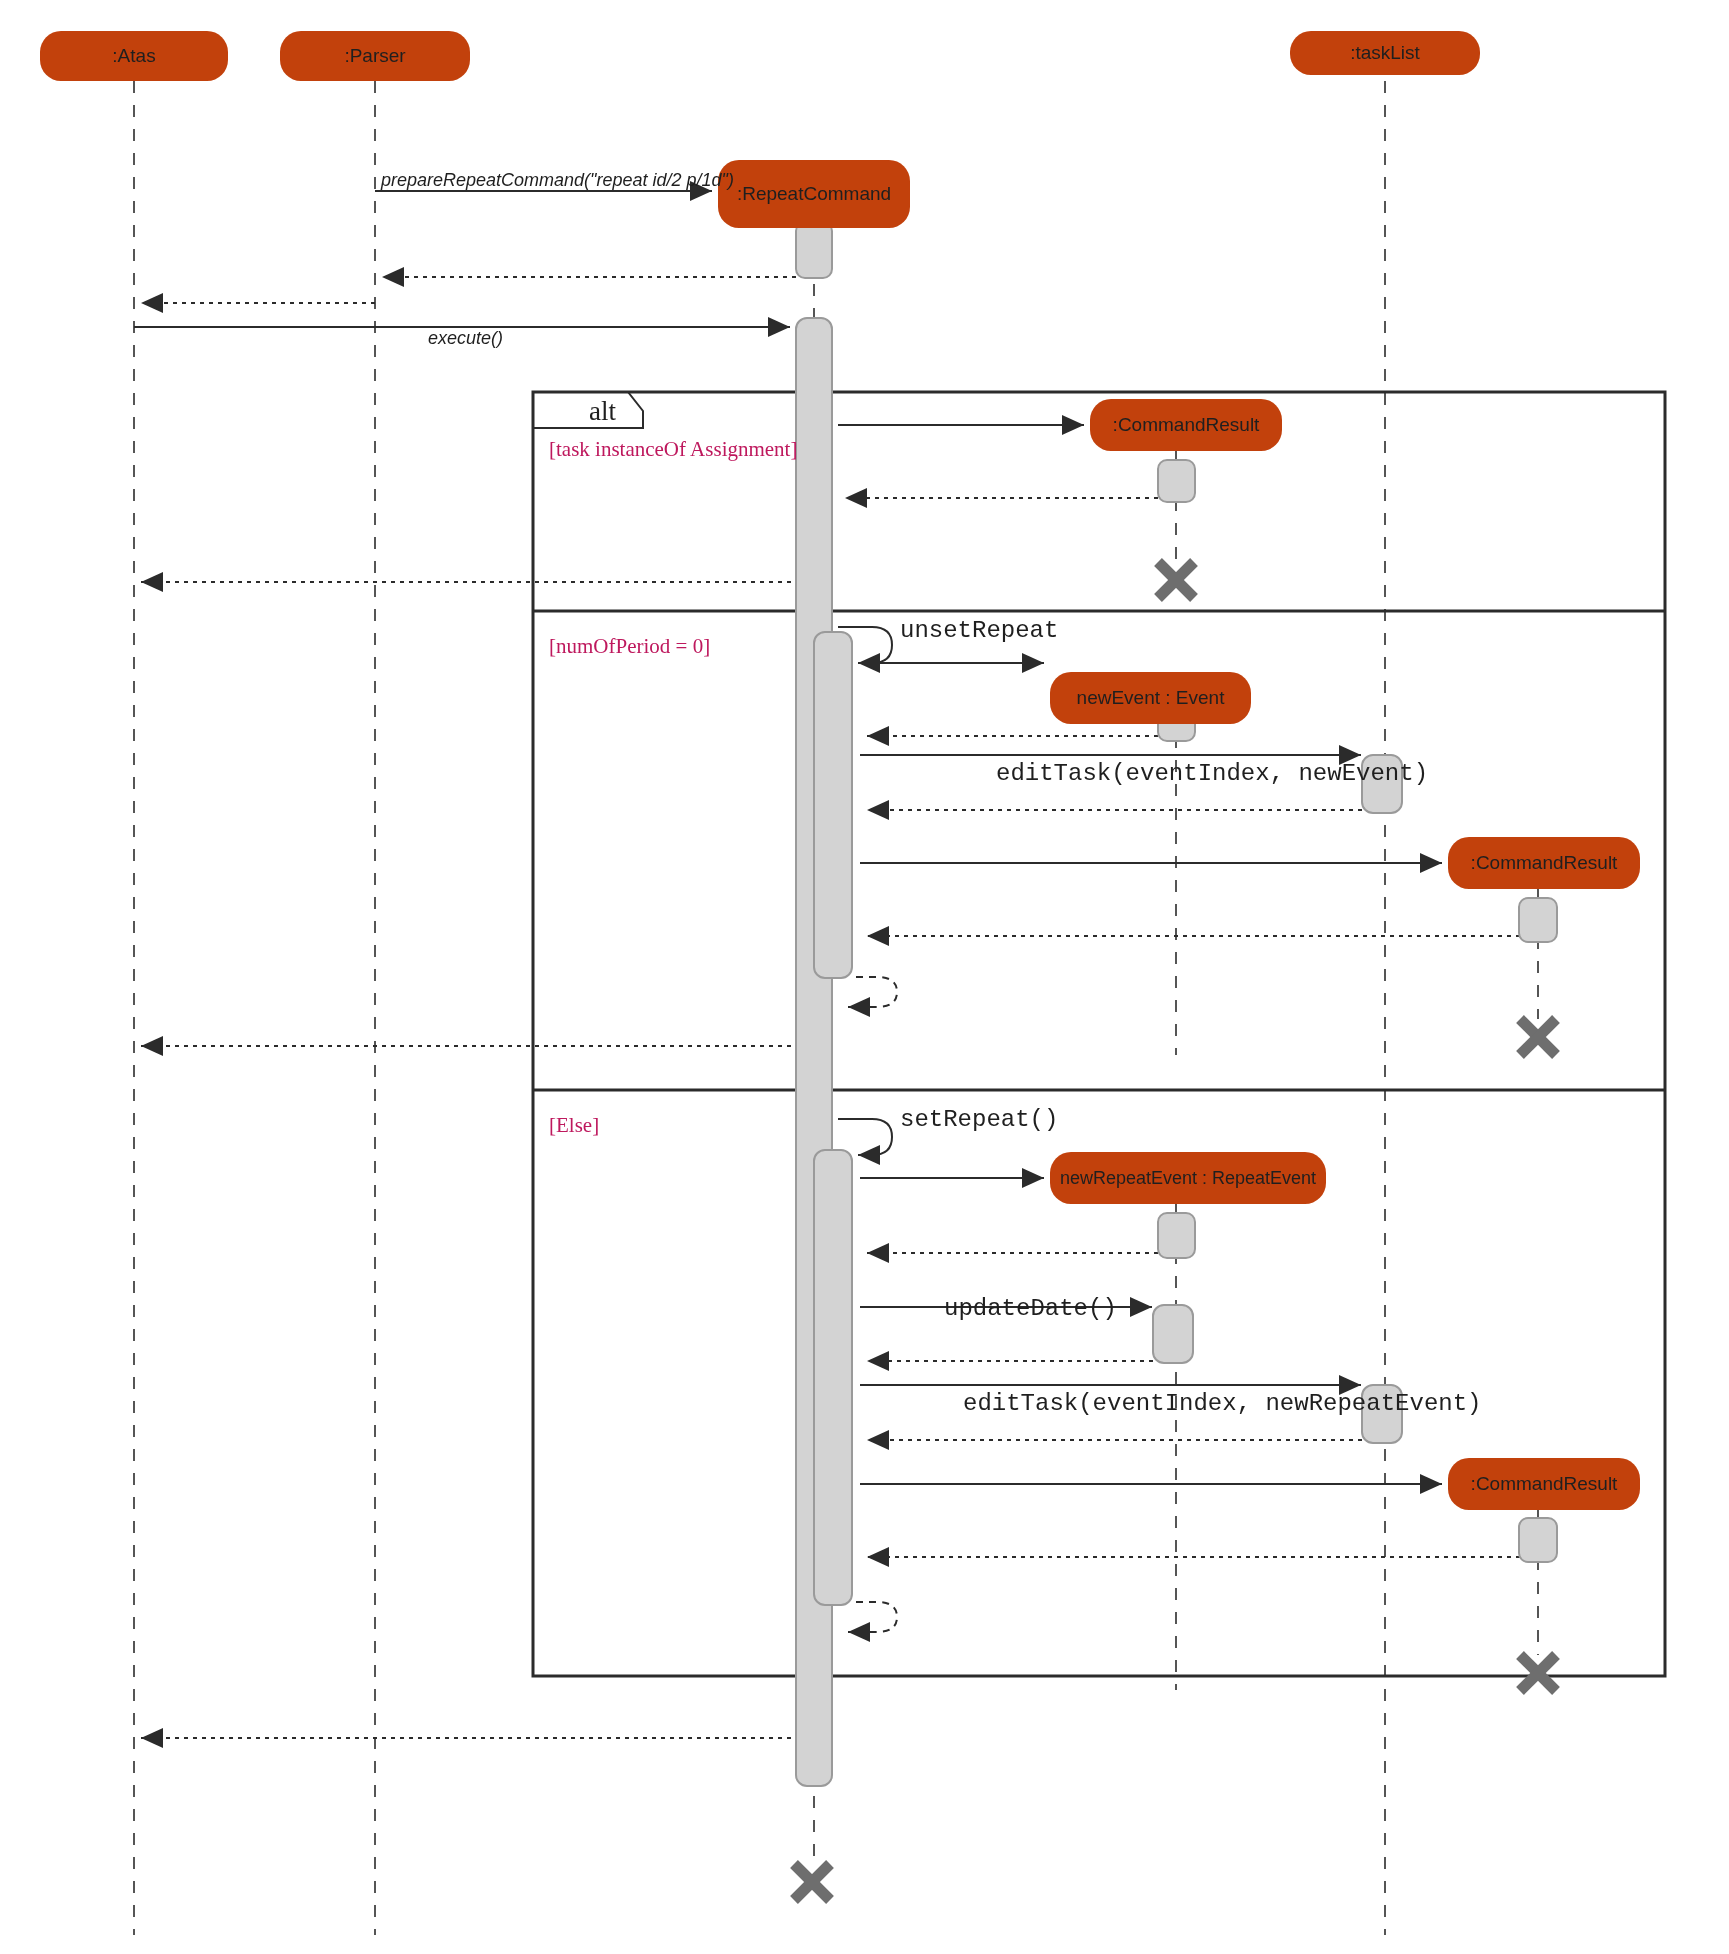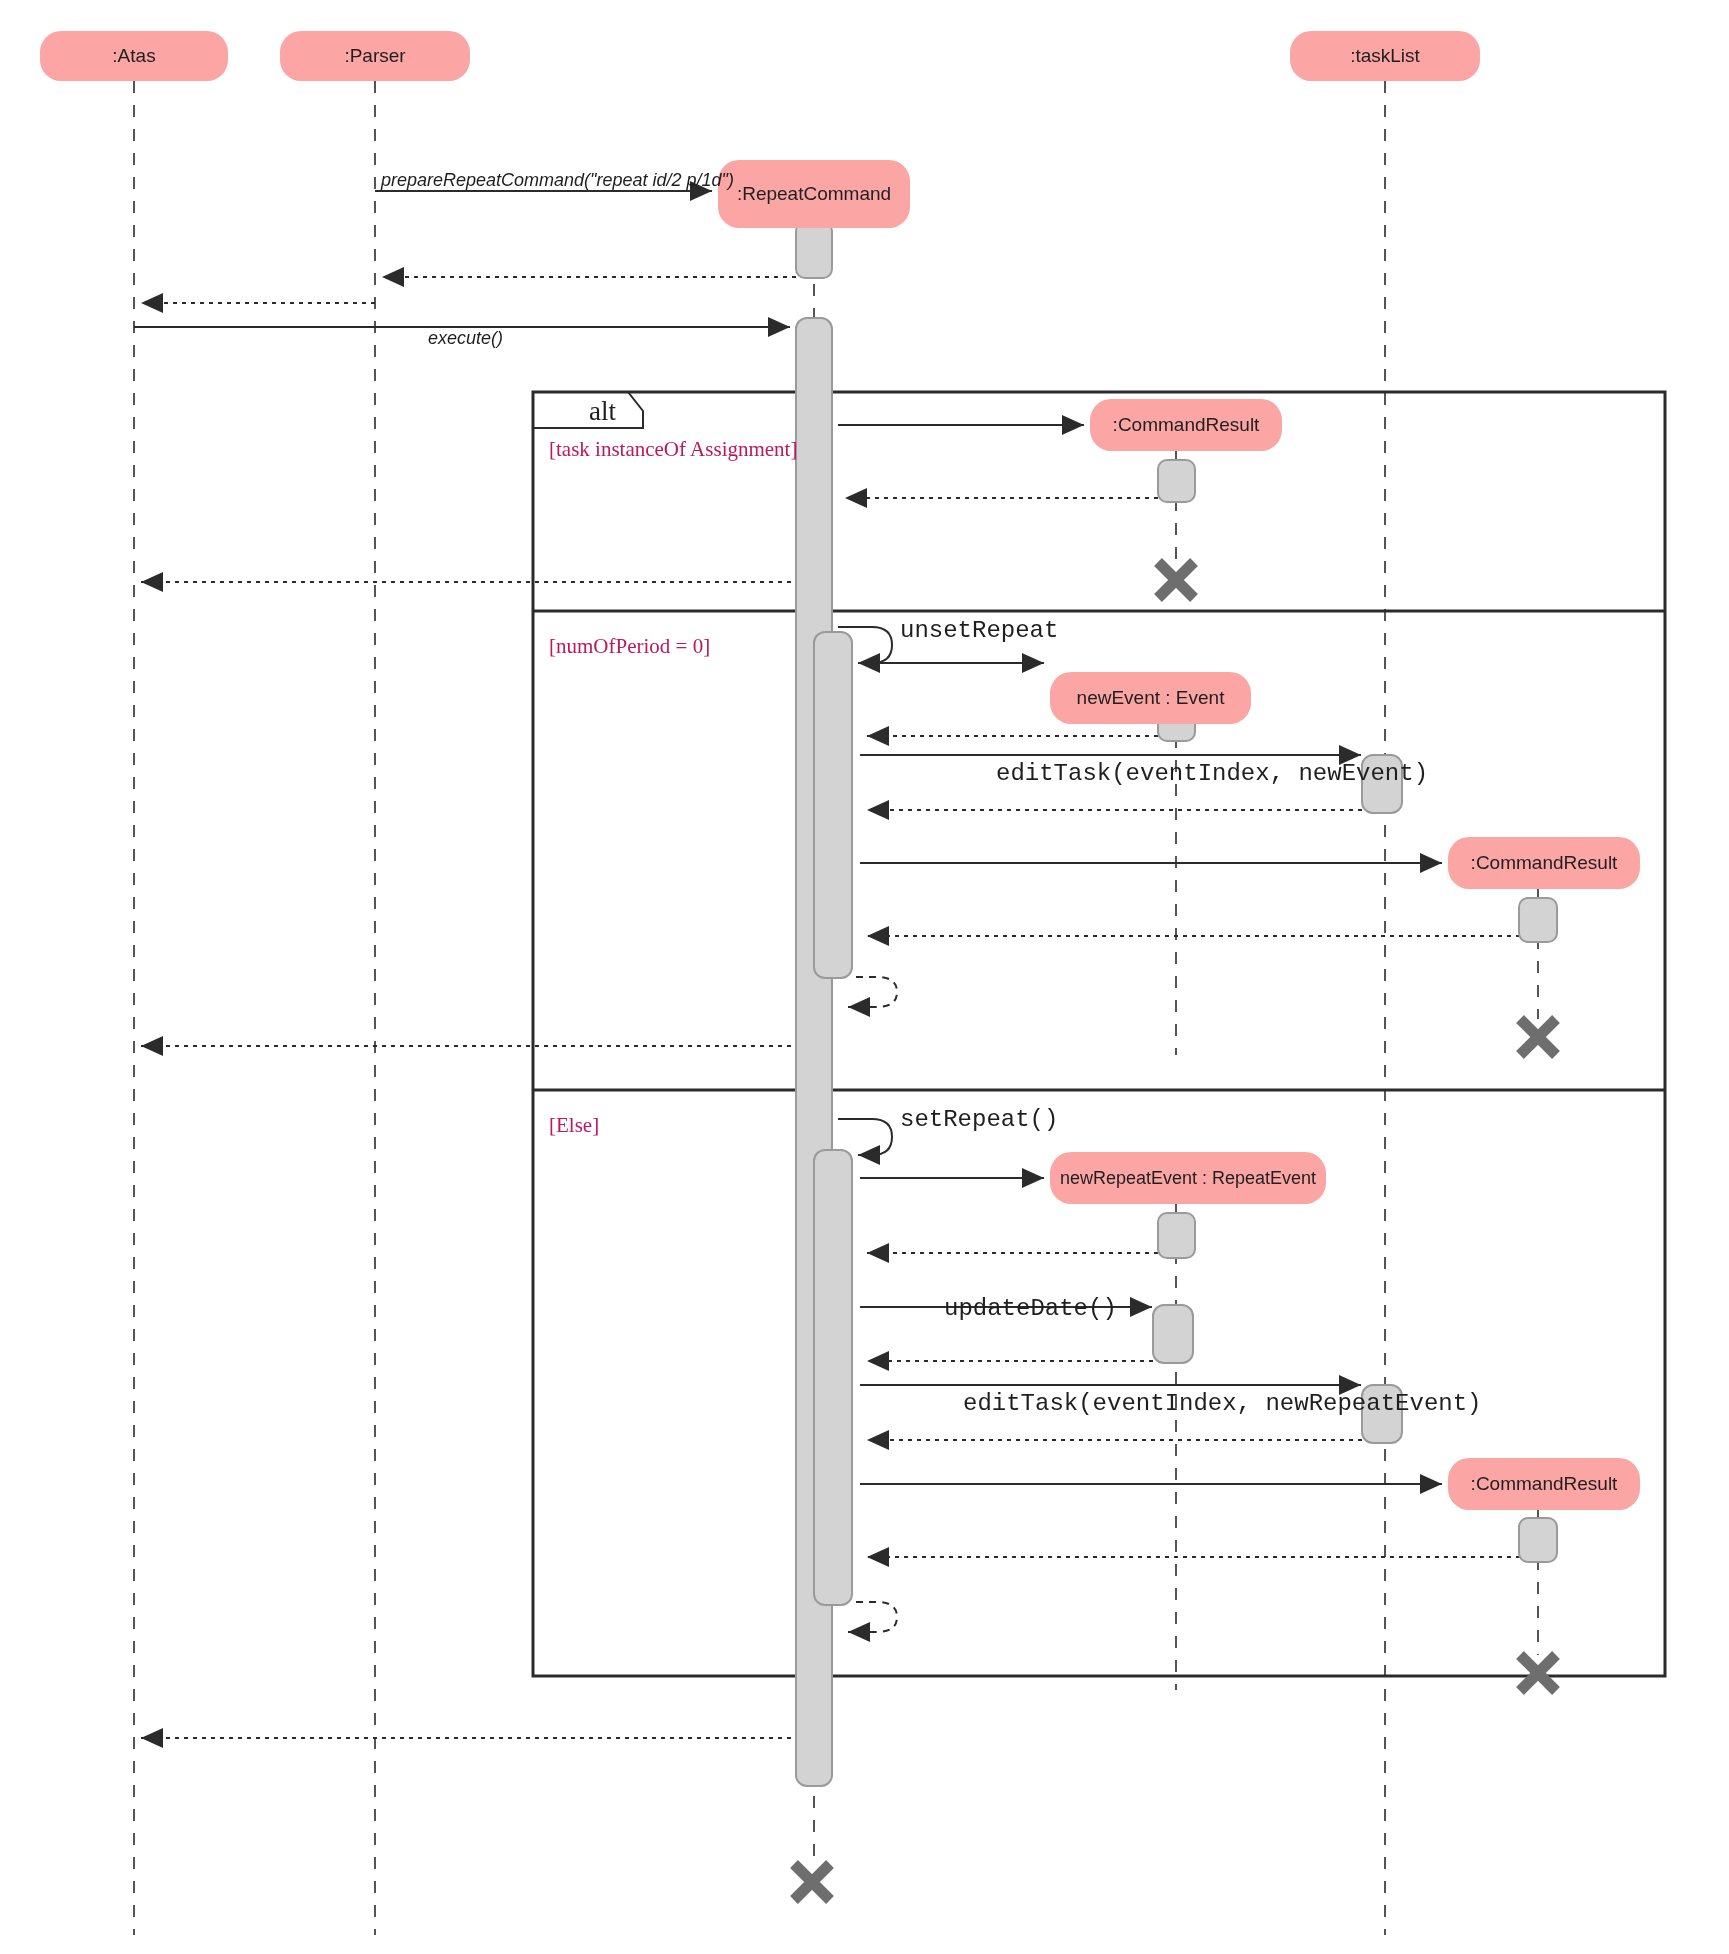--- a/index.html
+++ b/index.html
@@ -1,19 +1,19 @@
 <!DOCTYPE html>
 <html><head>
 <meta charset="utf-8">
 <style>
   html,body{margin:0;padding:0;background:#ffffff;}
   body{font-family:"Liberation Sans", sans-serif;}
   #canvas{position:relative;width:1729px;height:1954px;background:#ffffff;overflow:hidden;}
   #svg{position:absolute;left:0;top:0;width:1729px;height:1954px;}
-  .obj-box{position:absolute;background:#fca5a5;border-radius:21px;display:flex;align-items:center;justify-content:center;color:#1f1f1f;font-size:19px;font-family:"Liberation Sans",sans-serif;}
+  .obj-box{position:absolute;background:#c2410c;border-radius:21px;display:flex;align-items:center;justify-content:center;color:#1f1f1f;font-size:19px;font-family:"Liberation Sans",sans-serif;}
   .msg{position:absolute;font-family:Liberation Mono, monospace;font-size:24px;color:#1f1f1f;white-space:nowrap;}
   .msg.ital{font-style:italic;font-family:"Liberation Sans",sans-serif;font-size:18px;}
   .frag-kind{position:absolute;font-family:"Liberation Serif",serif;font-size:27px;color:#1f1f1f;margin-left:43px;}
   .frag-guard{position:absolute;font-family:"Liberation Serif",serif;font-size:21px;color:#be185d;white-space:nowrap;}
 </style>
 </head>
 <body>
 
 <div id="canvas">
 
@@ -230,21 +230,21 @@
       <line x1="830" y1="1864" x2="794" y2="1900"></line>
     </g>
   </svg>
 
   <div class="obj-box" style="left:40px;top:31px;width:188px;height:50px;">
     <span>:Atas</span>
   </div>
   <div class="obj-box" style="left:280px;top:31px;width:190px;height:50px;">
     <span>:Parser</span>
   </div>
-  <div class="obj-box" style="left:1290px;top:31px;width:190px;height:50px;">
+  <div class="obj-box" style="left:1290px;top:31px;width:190px;height:44px;">
     <span>:taskList</span>
   </div>
 
   <div class="obj-box" style="left:718px;top:160px;width:192px;height:68px;">
     <span>:RepeatCommand</span>
   </div>
   <div class="obj-box" style="left:1090px;top:399px;width:192px;height:52px;">
     <span>:CommandResult</span>
   </div>
   <div class="obj-box" style="left:1050px;top:672px;width:201px;height:52px;text-align:center;">

